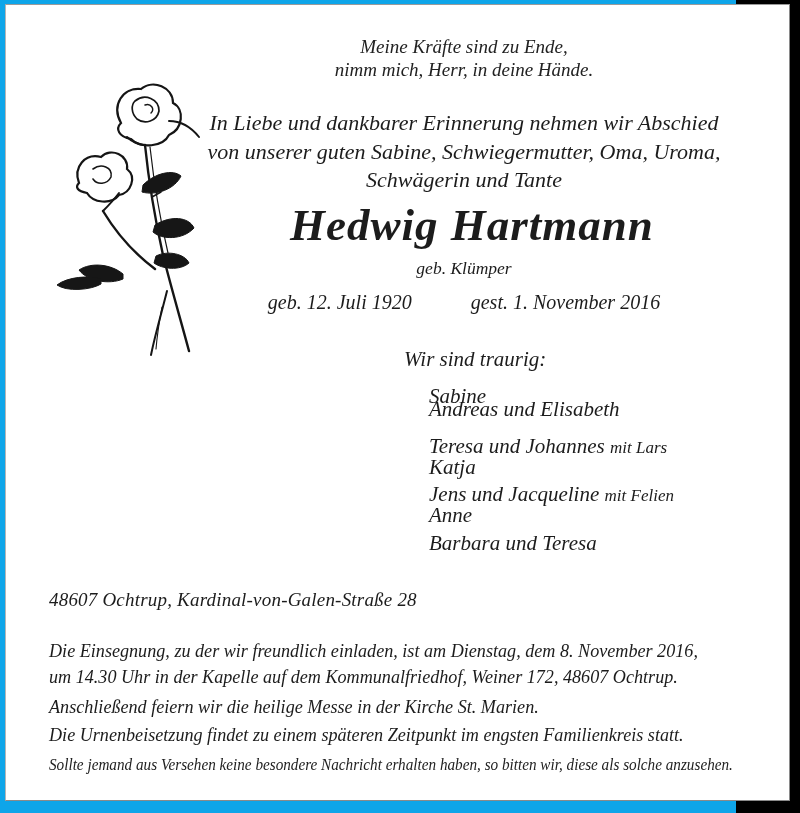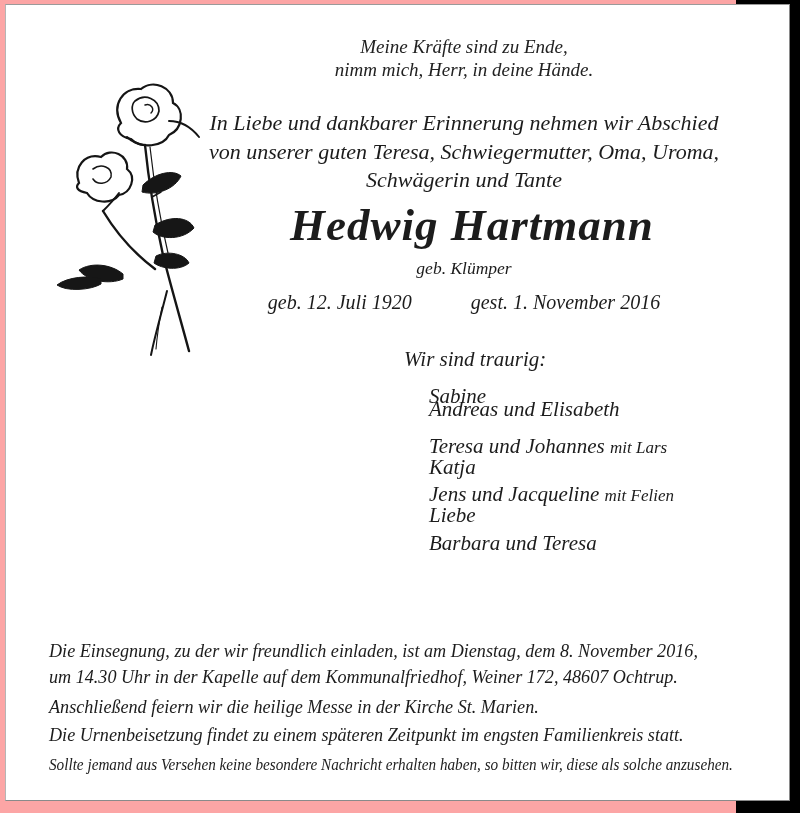--- a/index.html
+++ b/index.html
@@ -1,21 +1,21 @@
 <!DOCTYPE html>
 <html><head>
 <meta charset="utf-8">
 <style>
   html,body{margin:0;padding:0;}
   body{
     width:800px;height:813px;background:#000;
     font-family:"Liberation Serif","DejaVu Serif",serif;
     overflow:hidden;
   }
-  .scan{position:relative;width:736px;height:813px;background:#fca5a5;text-decoration:underline;}
+  .scan{position:relative;width:736px;height:813px;background:#0ea5e9;text-decoration:underline;}
   .page{
     position:absolute;left:5px;top:4px;width:785px;height:797px;
     background:#ffffff;color:#1c1c1c;
     border-left:1px solid #b5b5b5;border-right:1px solid #8a8a8a;
     border-top:1px solid #9a9a9a;border-bottom:1px solid #8a8a8a;
     box-sizing:border-box;
   }
   .abs{position:absolute;}
   .center-block{position:absolute;left:128px;width:660px;text-align:center;}
   .it{font-style:italic;}
@@ -69,21 +69,21 @@
       </g>
     </svg>
 
     <div class="center-block verse it">
       <div>Meine Kräfte sind zu Ende,</div>
       <div>nimm mich, Herr, in deine Hände.</div>
     </div>
 
     <div class="center-block intro it">
       <div>In Liebe und dankbarer Erinnerung nehmen wir Abschied</div>
-      <div>von unserer guten Teresa, Schwiegermutter, Oma, Uroma,</div>
+      <div>von unserer guten Sabine, Schwiegermutter, Oma, Uroma,</div>
       <div>Schwägerin und Tante</div>
     </div>
 
     <h1 class="center-block name it">Hedwig Hartmann</h1>
 
     <div class="center-block maiden it">geb. Klümper</div>
 
     <div class="center-block dates it">
       <span>geb. 12. Juli 1920</span>
       <span>gest. 1. November 2016</span>
@@ -102,26 +102,27 @@
       <span class="suffix">mit Lars</span>
     </div>
     <div class="abs mourner m3 it">
       <span>Katja</span>
     </div>
     <div class="abs mourner m4 it">
       <span>Jens und Jacqueline</span>
       <span class="suffix">mit Felien</span>
     </div>
     <div class="abs mourner m5 it">
-      <span>Liebe</span>
+      <span>Anne</span>
     </div>
     <div class="abs mourner m6 it">
       <span>Barbara und Teresa</span>
     </div>
 
+    <div class="abs address it">48607 Ochtrup, Kardinal-von-Galen-Straße 28</div>
 
     <div class="abs para p1 it">
       <div>Die Einsegnung, zu der wir freundlich einladen, ist am Dienstag, dem 8. November 2016,</div>
       <div>um 14.30 Uhr in der Kapelle auf dem Kommunalfriedhof, Weiner 172, 48607 Ochtrup.</div>
     </div>
     <div class="abs para p2 it">Anschließend feiern wir die heilige Messe in der Kirche St. Marien.</div>
     <div class="abs para p3 it">Die Urnenbeisetzung findet zu einem späteren Zeitpunkt im engsten Familienkreis statt.</div>
 
     <div class="abs footnote it">Sollte jemand aus Versehen keine besondere Nachricht erhalten haben, so bitten wir, diese als solche anzusehen.</div>
 

